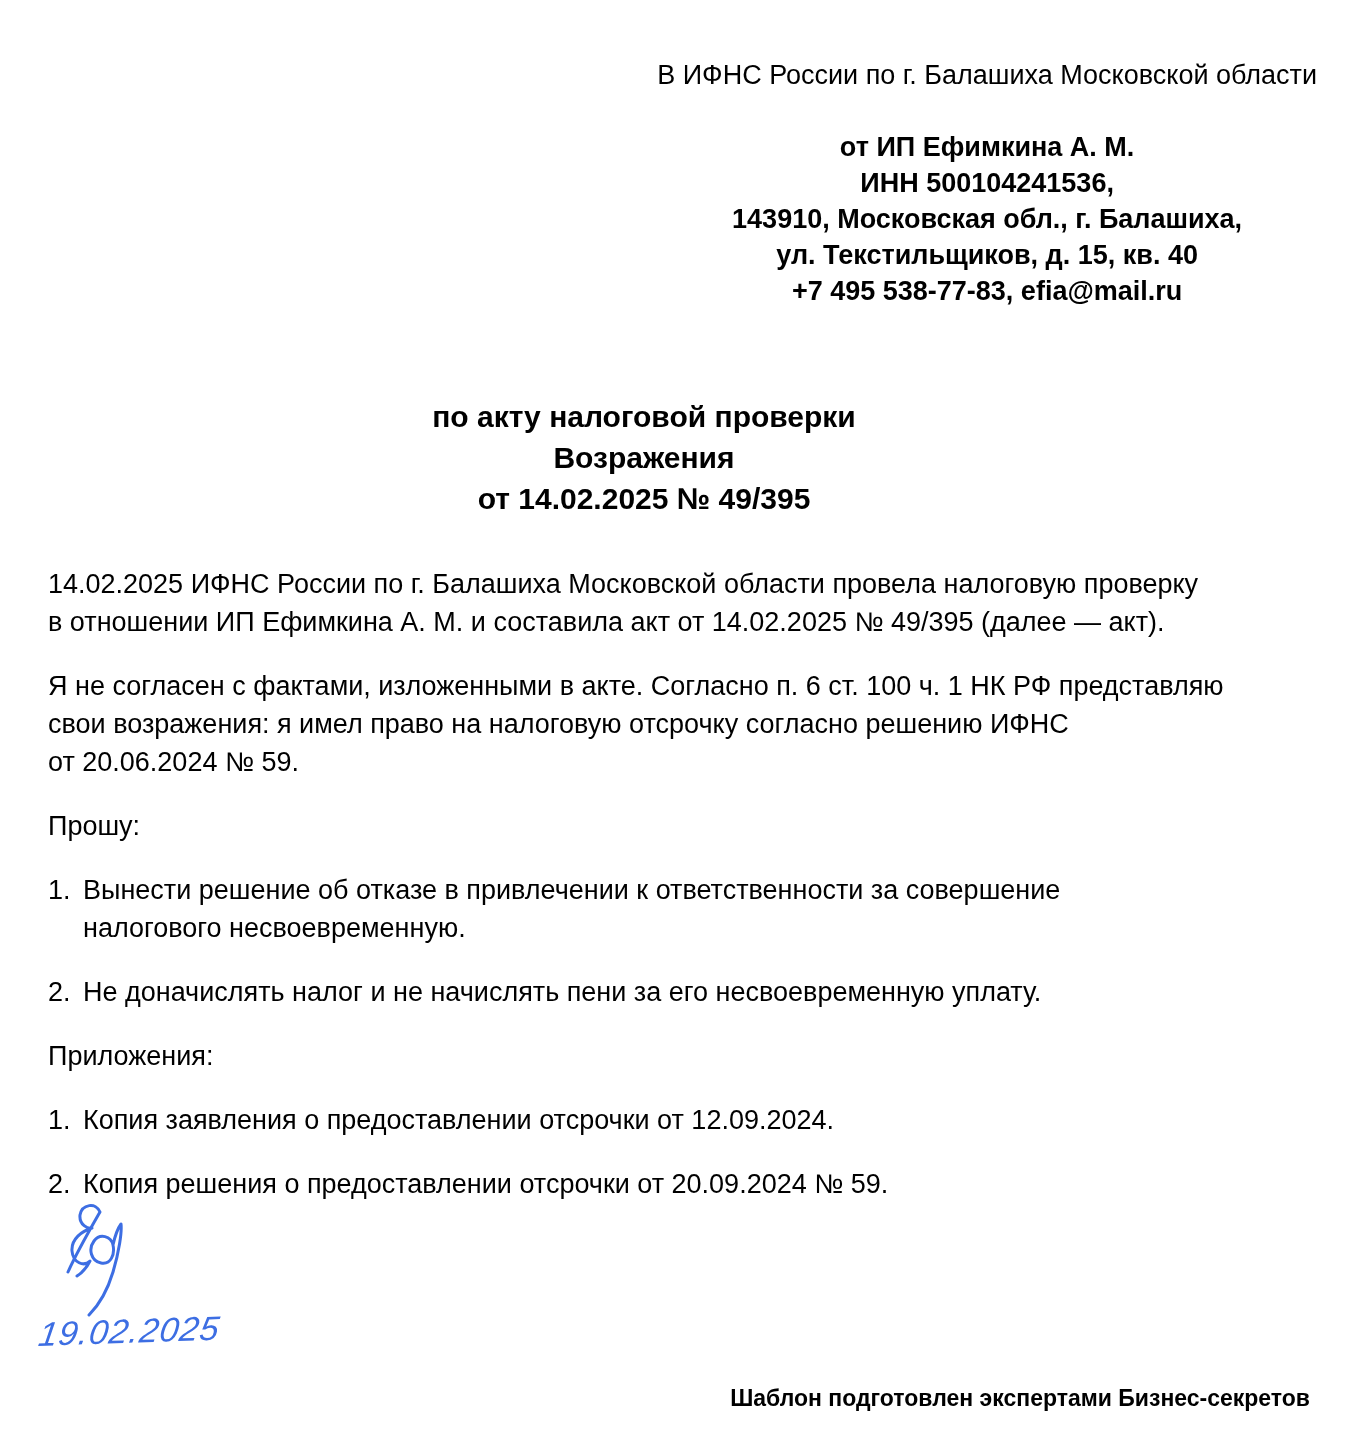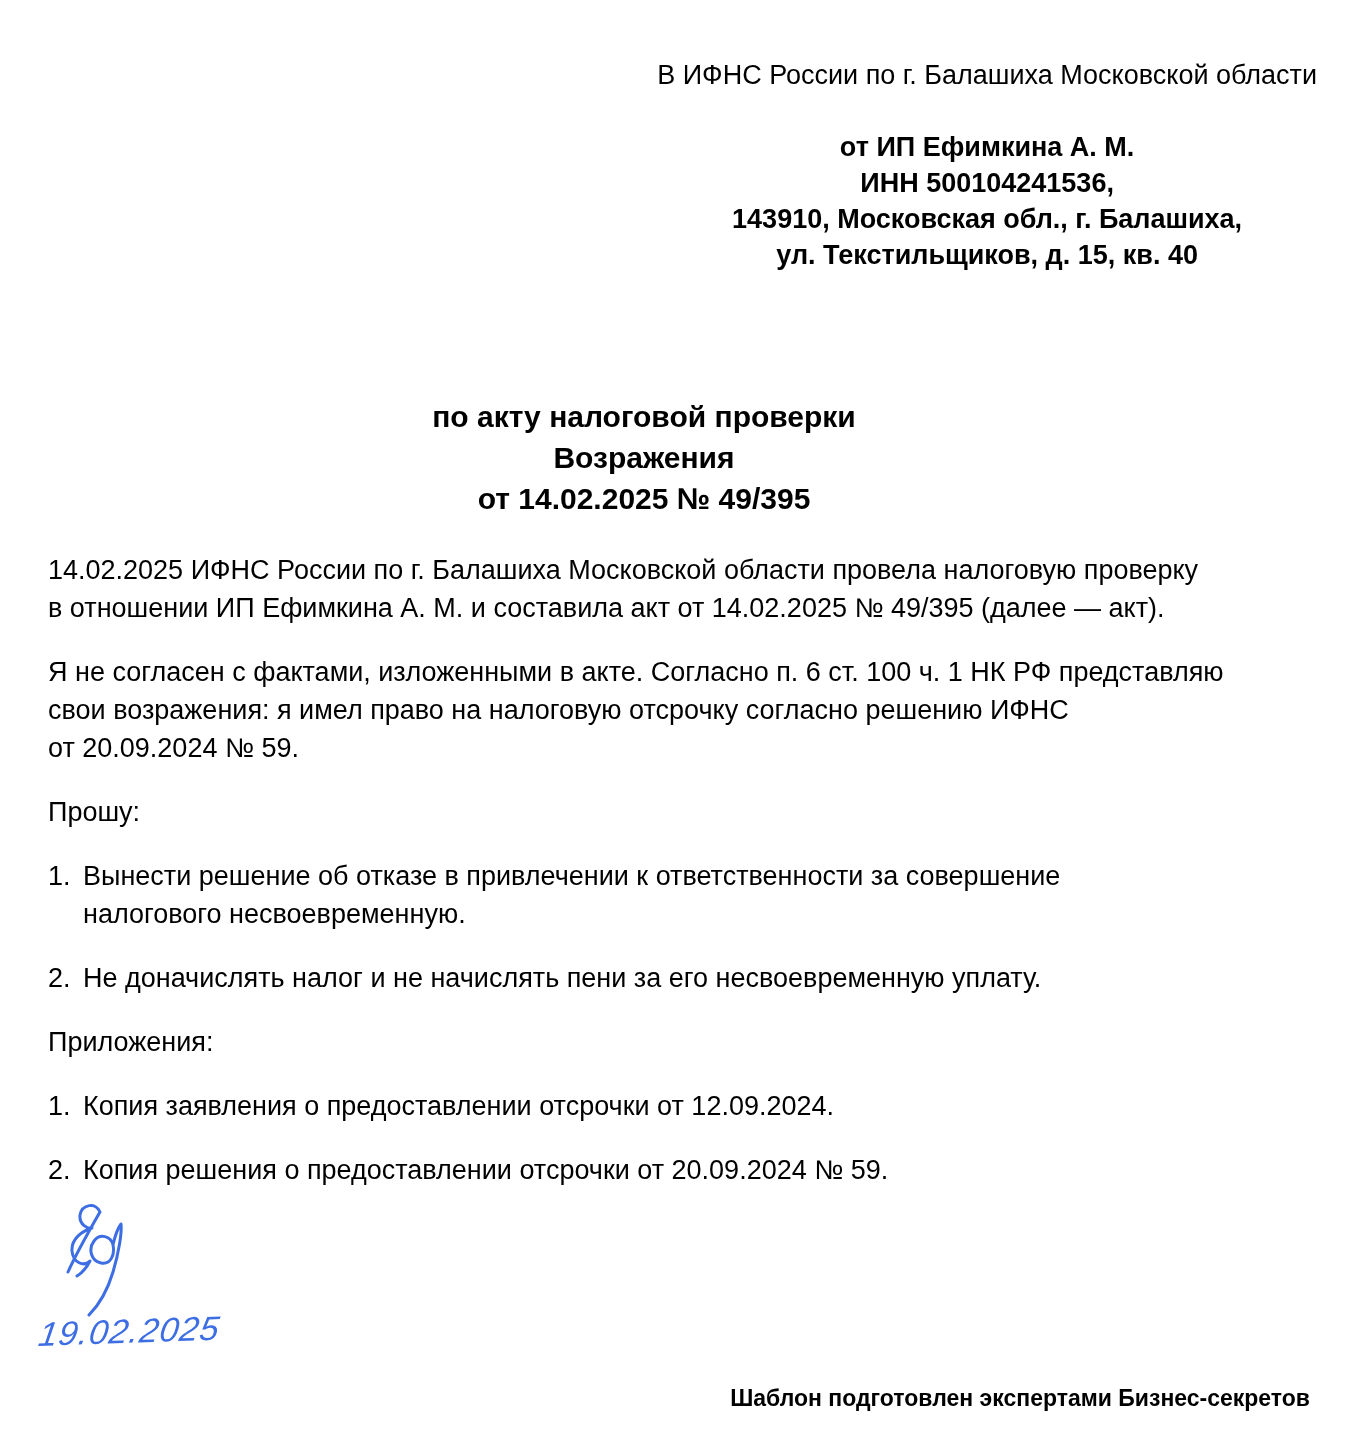--- a/index.html
+++ b/index.html
@@ -48,21 +48,21 @@
   
   .content {
     position: absolute;
     top: 547px;
     left: 48px;
     width: 1260px;
     font-size: 27px;
     line-height: 38px;
   }
   .content .block {
-    margin: 4px 0 26px 0;
+    margin: 18px 0 26px 0;
     white-space: nowrap;
   }
   .list-item {
     display: flex;
     margin-left: 44px;
   }
   .list-item .num {
     flex: none;
     width: 35px;
   }
@@ -105,40 +105,41 @@
 
 <div class="page">
 
   <div class="recipient">
     <div>В ИФНС России по г. Балашиха Московской области</div>
     <div class="from-block">
       <div>от ИП Ефимкина А. М.</div>
       <div>ИНН 500104241536,</div>
       <div>143910, Московская обл., г. Балашиха,</div>
       <div>ул. Текстильщиков, д. 15, кв. 40</div>
+      <div>+7 495 538-77-83, efia@mail.ru</div>
     </div>
   </div>
 
   <div class="doc-title">
     <div>по акту налоговой проверки</div>
     <div>Возражения</div>
     <div>от 14.02.2025 № 49/395</div>
   </div>
 
   <div class="content">
 
     <div class="block">
       <div>14.02.2025 ИФНС России по г. Балашиха Московской области провела налоговую проверку</div>
       <div>в отношении ИП Ефимкина А. М. и составила акт от 14.02.2025 № 49/395 (далее — акт).</div>
     </div>
 
     <div class="block">
       <div>Я не согласен с фактами, изложенными в акте. Согласно п. 6 ст. 100 ч. 1 НК РФ представляю</div>
       <div>свои возражения: я имел право на налоговую отсрочку согласно решению ИФНС</div>
-      <div>от 20.09.2024 № 59.</div>
+      <div>от 20.06.2024 № 59.</div>
     </div>
 
     <div class="block">Прошу:</div>
 
     <div class="block list-item">
       <span class="num">1.</span>
       <span>
         <div>Вынести решение об отказе в привлечении к ответственности за совершение</div>
         <div>налогового несвоевременную.</div>
       </span>

